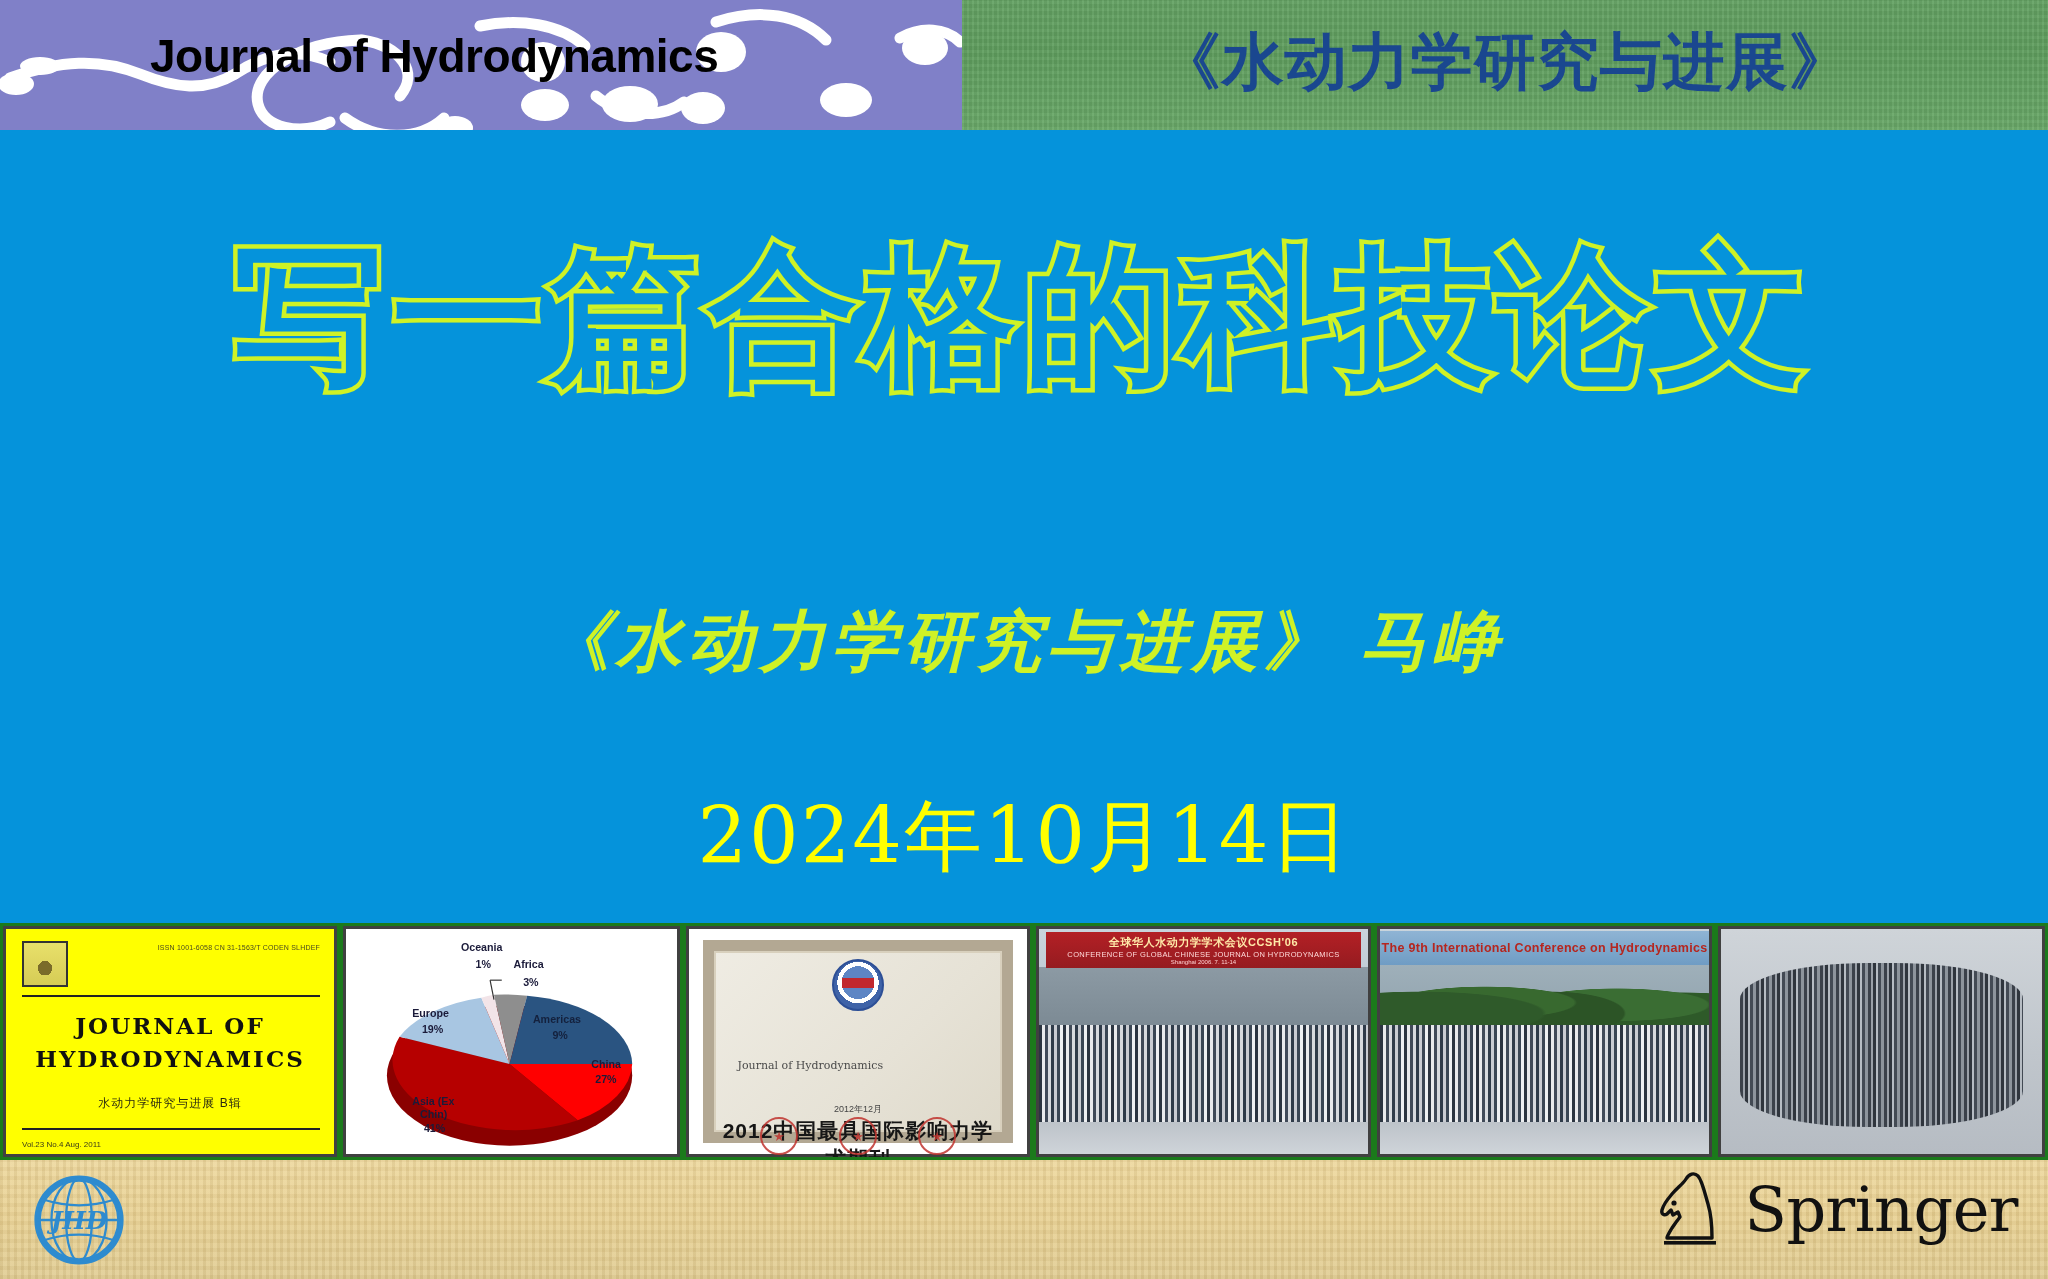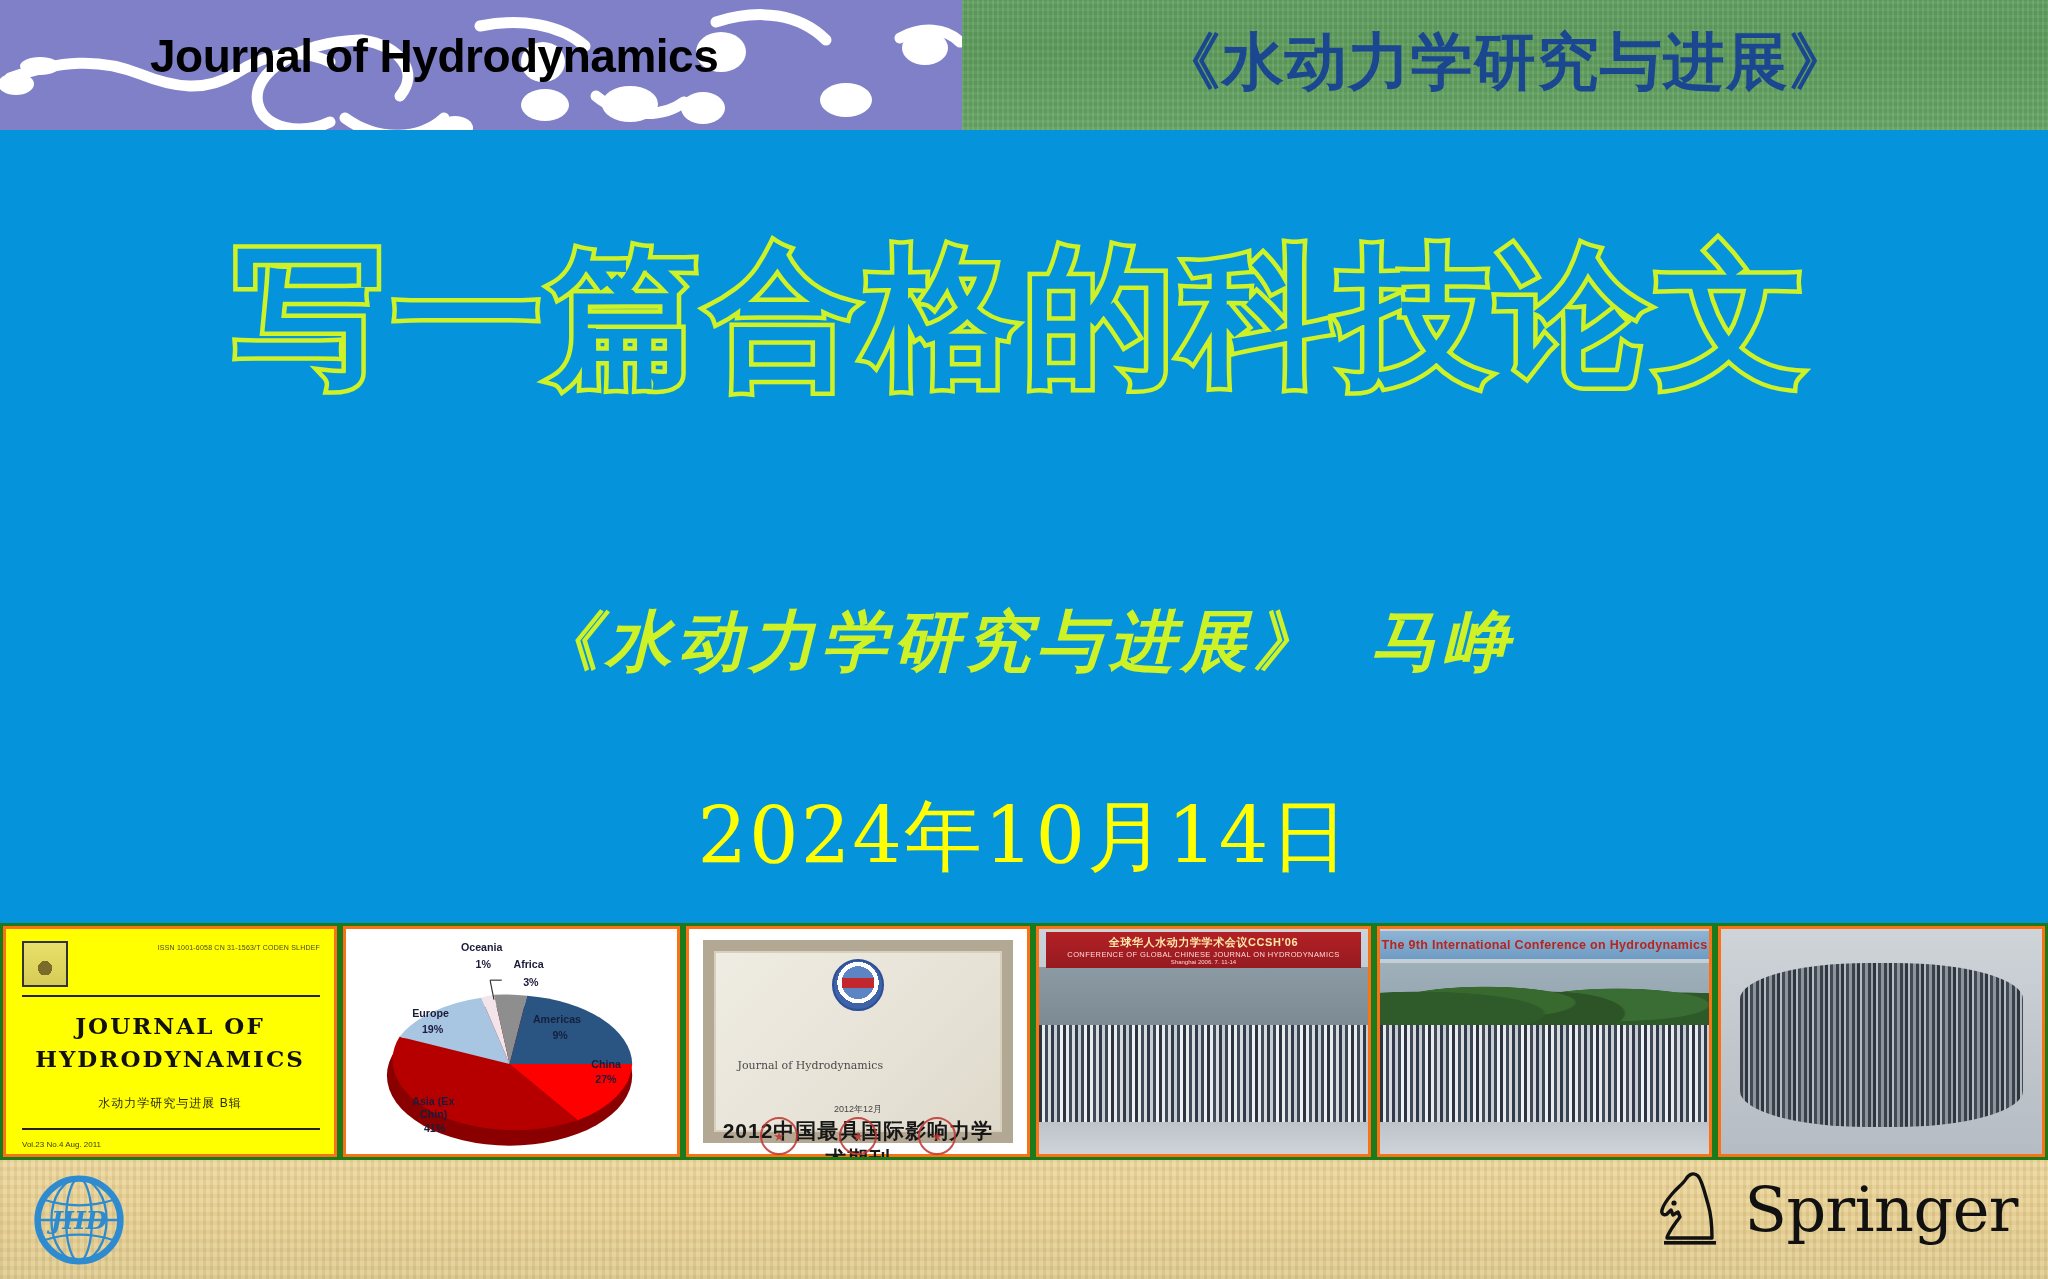--- a/index.html
+++ b/index.html
@@ -89,21 +89,21 @@
     position: absolute;
     left: 0; right: 0;
     top: 597px;
     text-align: center;
     font-size: 66px;
     font-weight: bold;
     color: #CFF226;
     letter-spacing: 6px;
     font-style: italic;
     white-space: nowrap;
-    font-family: Liberation Mono, monospace;
+    font-family: Liberation Sans, sans-serif;
   }
 
   
   .date-line {
     position: absolute;
     left: 0; right: 0;
     top: 785px;
     text-align: center;
     font-size: 78px;
     color: #FFFF00;
@@ -120,21 +120,21 @@
     width: 2048px;
     height: 237px;
     display: flex;
   }
   .thumb {
     position: relative;
     height: 237px;
     border: 3px solid #1B7A1B;
     box-sizing: border-box;
     overflow: hidden;
-    background: #f97316;
+    background: #404040;
   }
   .t1 { width: 340px; }
   .t2 { width: 343px; }
   .t3 { width: 350px; }
   .t4 { width: 341px; }
   .t5 { width: 341px; }
   .t6 { width: 333px; }
 
   
   .cover {
@@ -306,21 +306,21 @@
   }
   .banner-red .b-en {
     font-size: 7.5px; color: #ffd9d9; letter-spacing: .4px; white-space: nowrap;
   }
   .banner-red .b-sub {
     font-size: 6px; color: #ffd0d0; white-space: nowrap;
   }
   .banner-blue {
     position: absolute;
     left: 0; right: 0; top: 2px;
-    height: 28px;
+    height: 34px;
     background: linear-gradient(180deg,#8fb4d4 0%, #6f9cc4 100%);
     display:flex; align-items:center; justify-content:center;
   }
   .banner-blue .b-en2 {
     font-size: 12.5px; font-weight: bold; color: #b5261f; letter-spacing: .3px; white-space: nowrap;
   }
   .bldg {
     position: absolute;
     left: 0; right: 0; top: 38px; height: 66px;
     background: linear-gradient(180deg,#8c9aa4 0%, #7a8892 100%);

